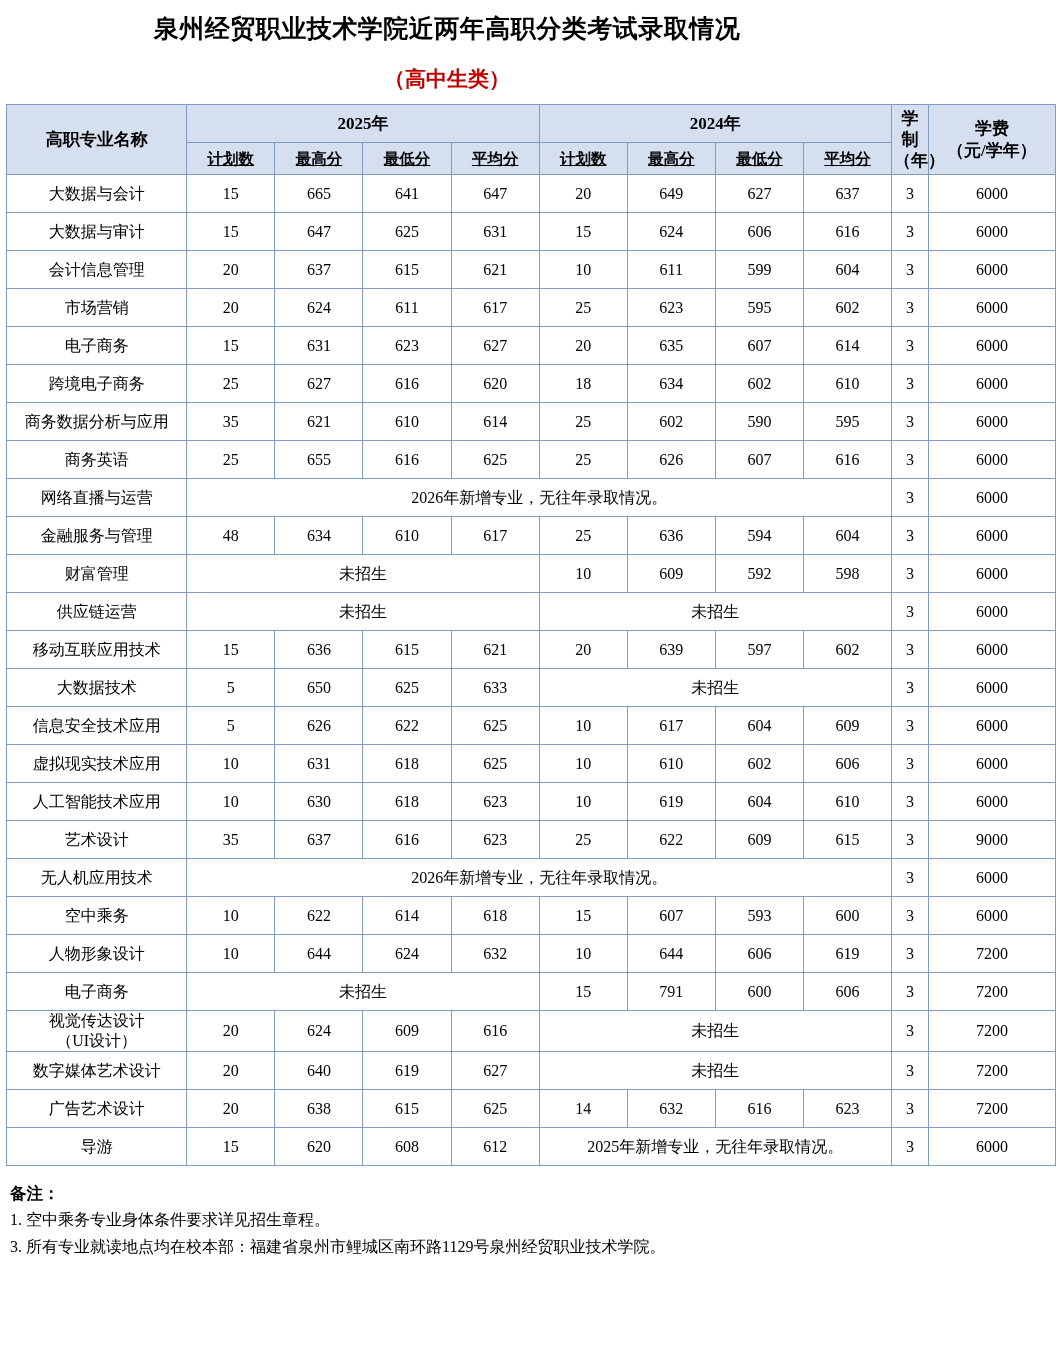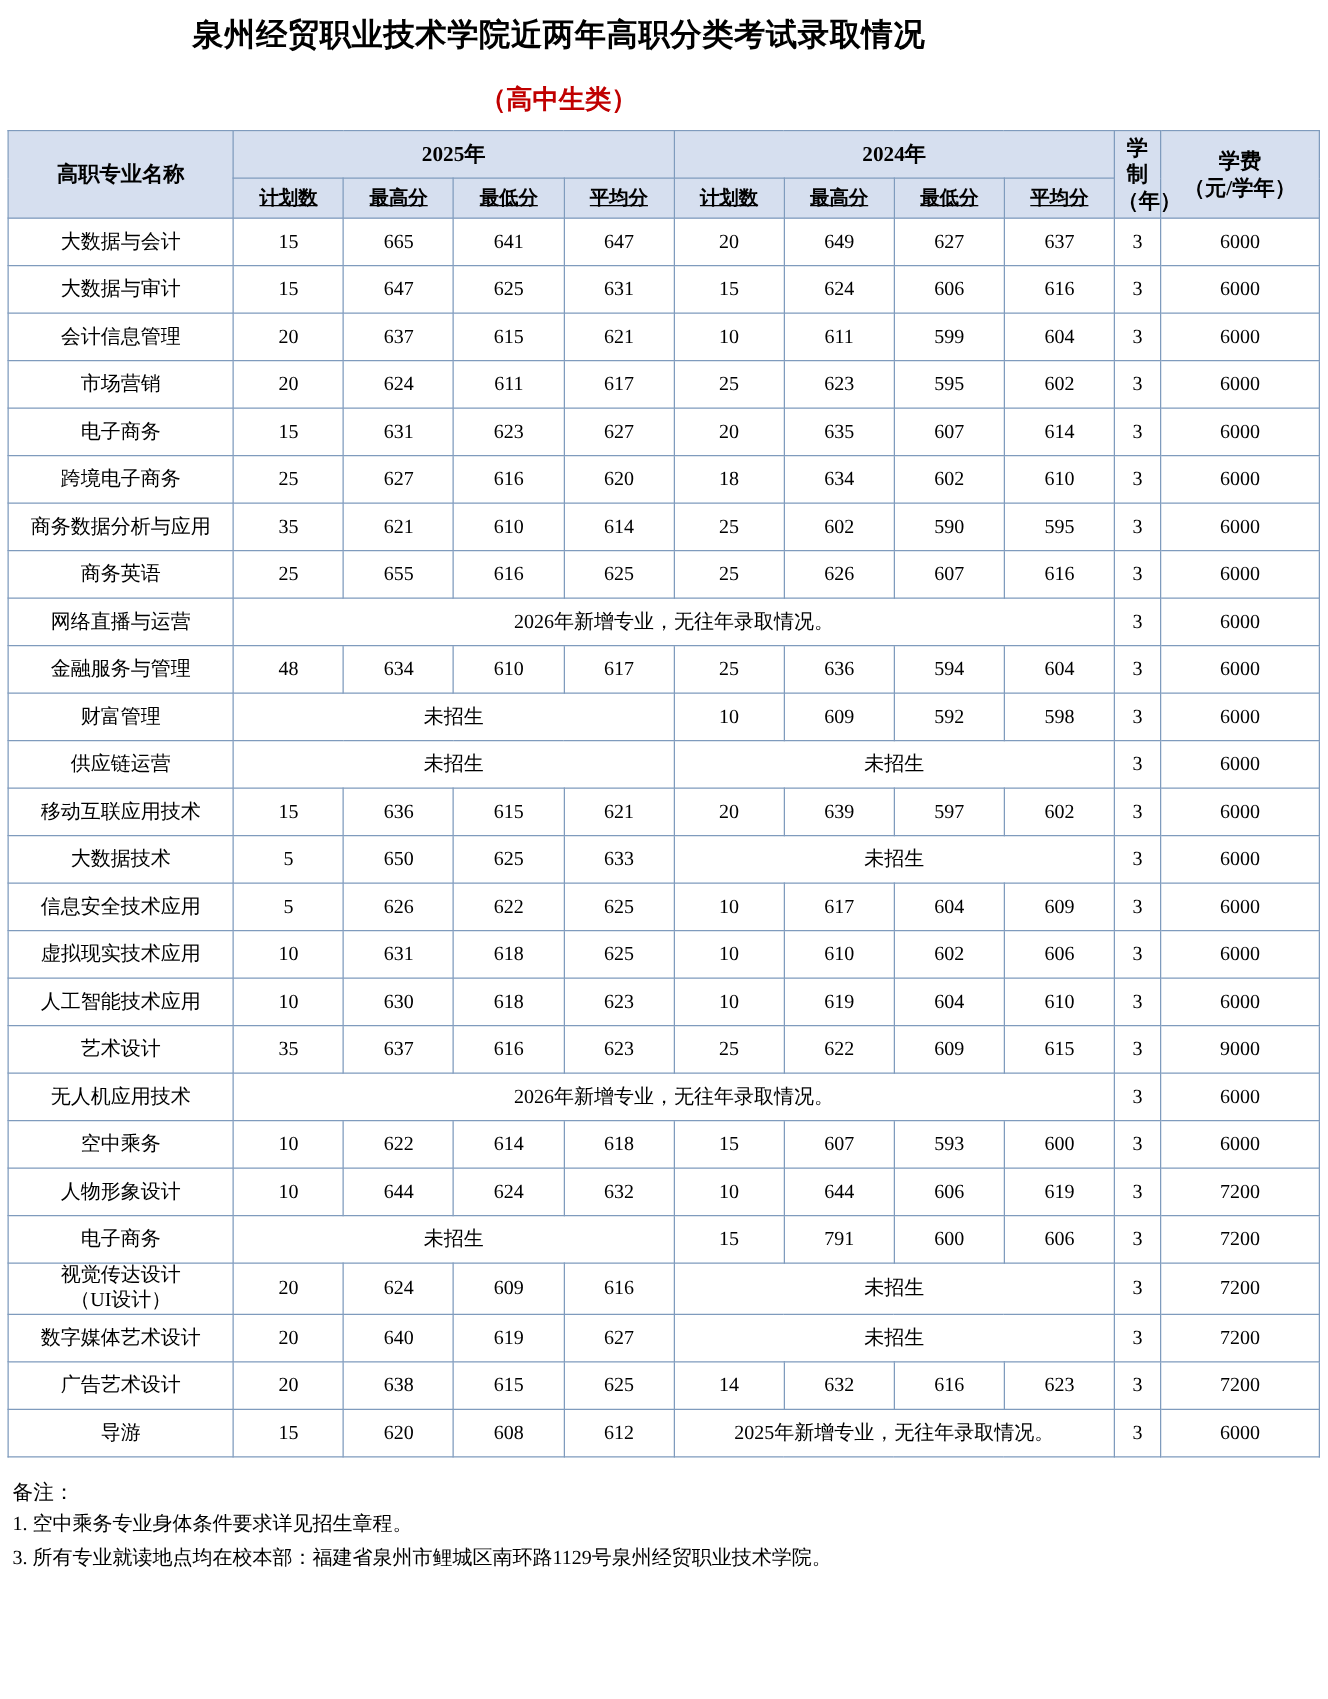--- a/index.html
+++ b/index.html
@@ -74,21 +74,21 @@
   td.two-line {
     line-height: 1.15;
     font-size: 16px;
   }
   .remarks {
     margin: 14px 10px 0 10px;
     font-size: 16px;
     line-height: 1.65;
   }
   .remarks .rm-title {
-    font-weight: normal;
+    font-weight: bold;
     font-size: 16.5px;
   }
 </style>
 </head>
 <body>
 
 <div class="page">
 
   <div class="title-block">
     <div class="title-main">泉州经贸职业技术学院近两年高职分类考试录取情况</div>

